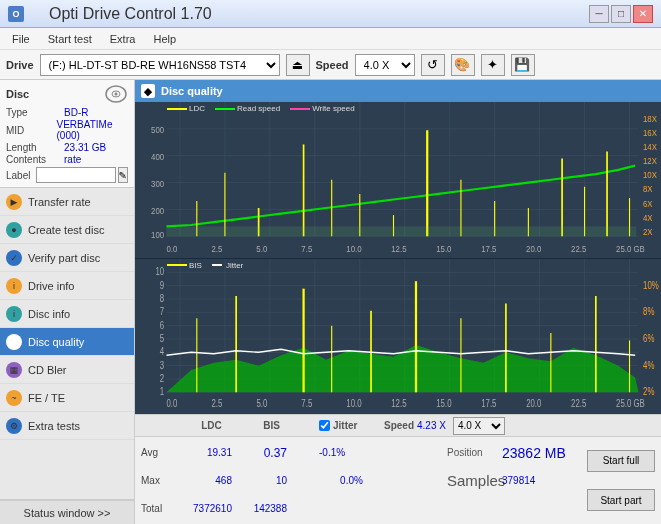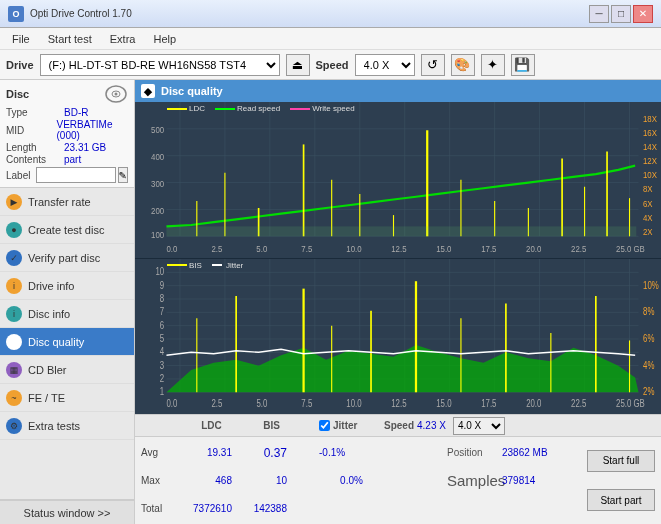--- a/index.html
+++ b/index.html
@@ -2,21 +2,21 @@
 <html><head>
   <meta charset="utf-8">
   <style>
     * { box-sizing: border-box; margin: 0; padding: 0; }
     body { font-family: 'Segoe UI', Tahoma, Geneva, Verdana, sans-serif; font-size: 11px; background: #f0f0f0; width: 661px; height: 524px; overflow: hidden; }
 
     
     .title-bar { background: linear-gradient(to bottom, #e8f0fc, #d0ddf5); height: 28px; display: flex; align-items: center; justify-content: space-between; padding: 0 8px; border-bottom: 1px solid #aaa; }
     .title-bar-left { display: flex; align-items: center; gap: 6px; }
     .title-bar-icon { width: 16px; height: 16px; background: #4a7cc7; border-radius: 2px; display: flex; align-items: center; justify-content: center; color: white; font-size: 9px; font-weight: bold; }
-    .title-bar-text { font-size: 10px; color: #333; }
+    .title-bar-text { font-size: 16px; color: #333; margin-left: 19px; }
     .title-bar-controls { display: flex; gap: 2px; }
     .title-btn { width: 20px; height: 18px; border: 1px solid #999; background: #dde; font-size: 10px; cursor: pointer; display: flex; align-items: center; justify-content: center; color: #333; }
     .title-btn.close { background: #e88; color: white; border-color: #c44; }
 
     
     .menu-bar { background: #f5f5f5; height: 22px; display: flex; align-items: center; padding: 0 4px; border-bottom: 1px solid #ddd; gap: 2px; }
     .menu-item { padding: 2px 8px; font-size: 11px; color: #333; cursor: pointer; border-radius: 2px; }
 
     
     .drive-toolbar { background: #f5f5f5; height: 30px; display: flex; align-items: center; padding: 0 6px; border-bottom: 1px solid #ccc; gap: 6px; }
@@ -159,21 +159,21 @@
         <div class="disc-row">
           <span class="disc-key">MID</span>
           <span class="disc-val">VERBATIMe (000)</span>
         </div>
         <div class="disc-row">
           <span class="disc-key">Length</span>
           <span class="disc-val">23.31 GB</span>
         </div>
         <div class="disc-row">
           <span class="disc-key">Contents</span>
-          <span class="disc-val">part</span>
+          <span class="disc-val">rate</span>
         </div>
       </div>
       <div class="disc-label-row">
         <span class="disc-key">Label</span>
         <input class="disc-label-input" type="text" value="" style="">
         <button class="disc-label-btn">✎</button>
       </div>
     </div>
 
     <div class="nav-items">
@@ -453,21 +453,21 @@
           <div style="display:flex;align-items:center;height:18px;">
             <span style="width:38px;font-size:10px;color:#444;">Total</span>
             <span style="width:65px;font-size:10px;color:#0000cc;text-align:right;padding-right:12px;">7372610</span>
             <span style="width:55px;font-size:10px;color:#0000cc;text-align:right;padding-right:12px;">142388</span>
           </div>
         </div>
 
         <div style="width:140px;display:flex;flex-direction:column;justify-content:space-around;padding:2px 6px;">
           <div style="display:flex;align-items:center;height:18px;">
             <span style="width:55px;font-size:10px;color:#555;">Position</span>
-            <span style="font-size:10px;color:#0000cc;">23862 MB</span>
+            <span style="font-size:14px;color:#0000cc;">23862 MB</span>
           </div>
           <div style="display:flex;align-items:center;height:18px;">
             <span style="width:55px;font-size:15px;color:#555;">Samples</span>
             <span style="font-size:10px;color:#0000cc;">379814</span>
           </div>
           <div style="height:18px;"></div>
         </div>
 
         <div style="width:80px;display:flex;flex-direction:column;justify-content:space-around;padding:4px 6px;">
           <button style="height:22px;font-size:10px;background:#e0e0e0;border:1px solid #999;cursor:pointer;">Start full</button>

